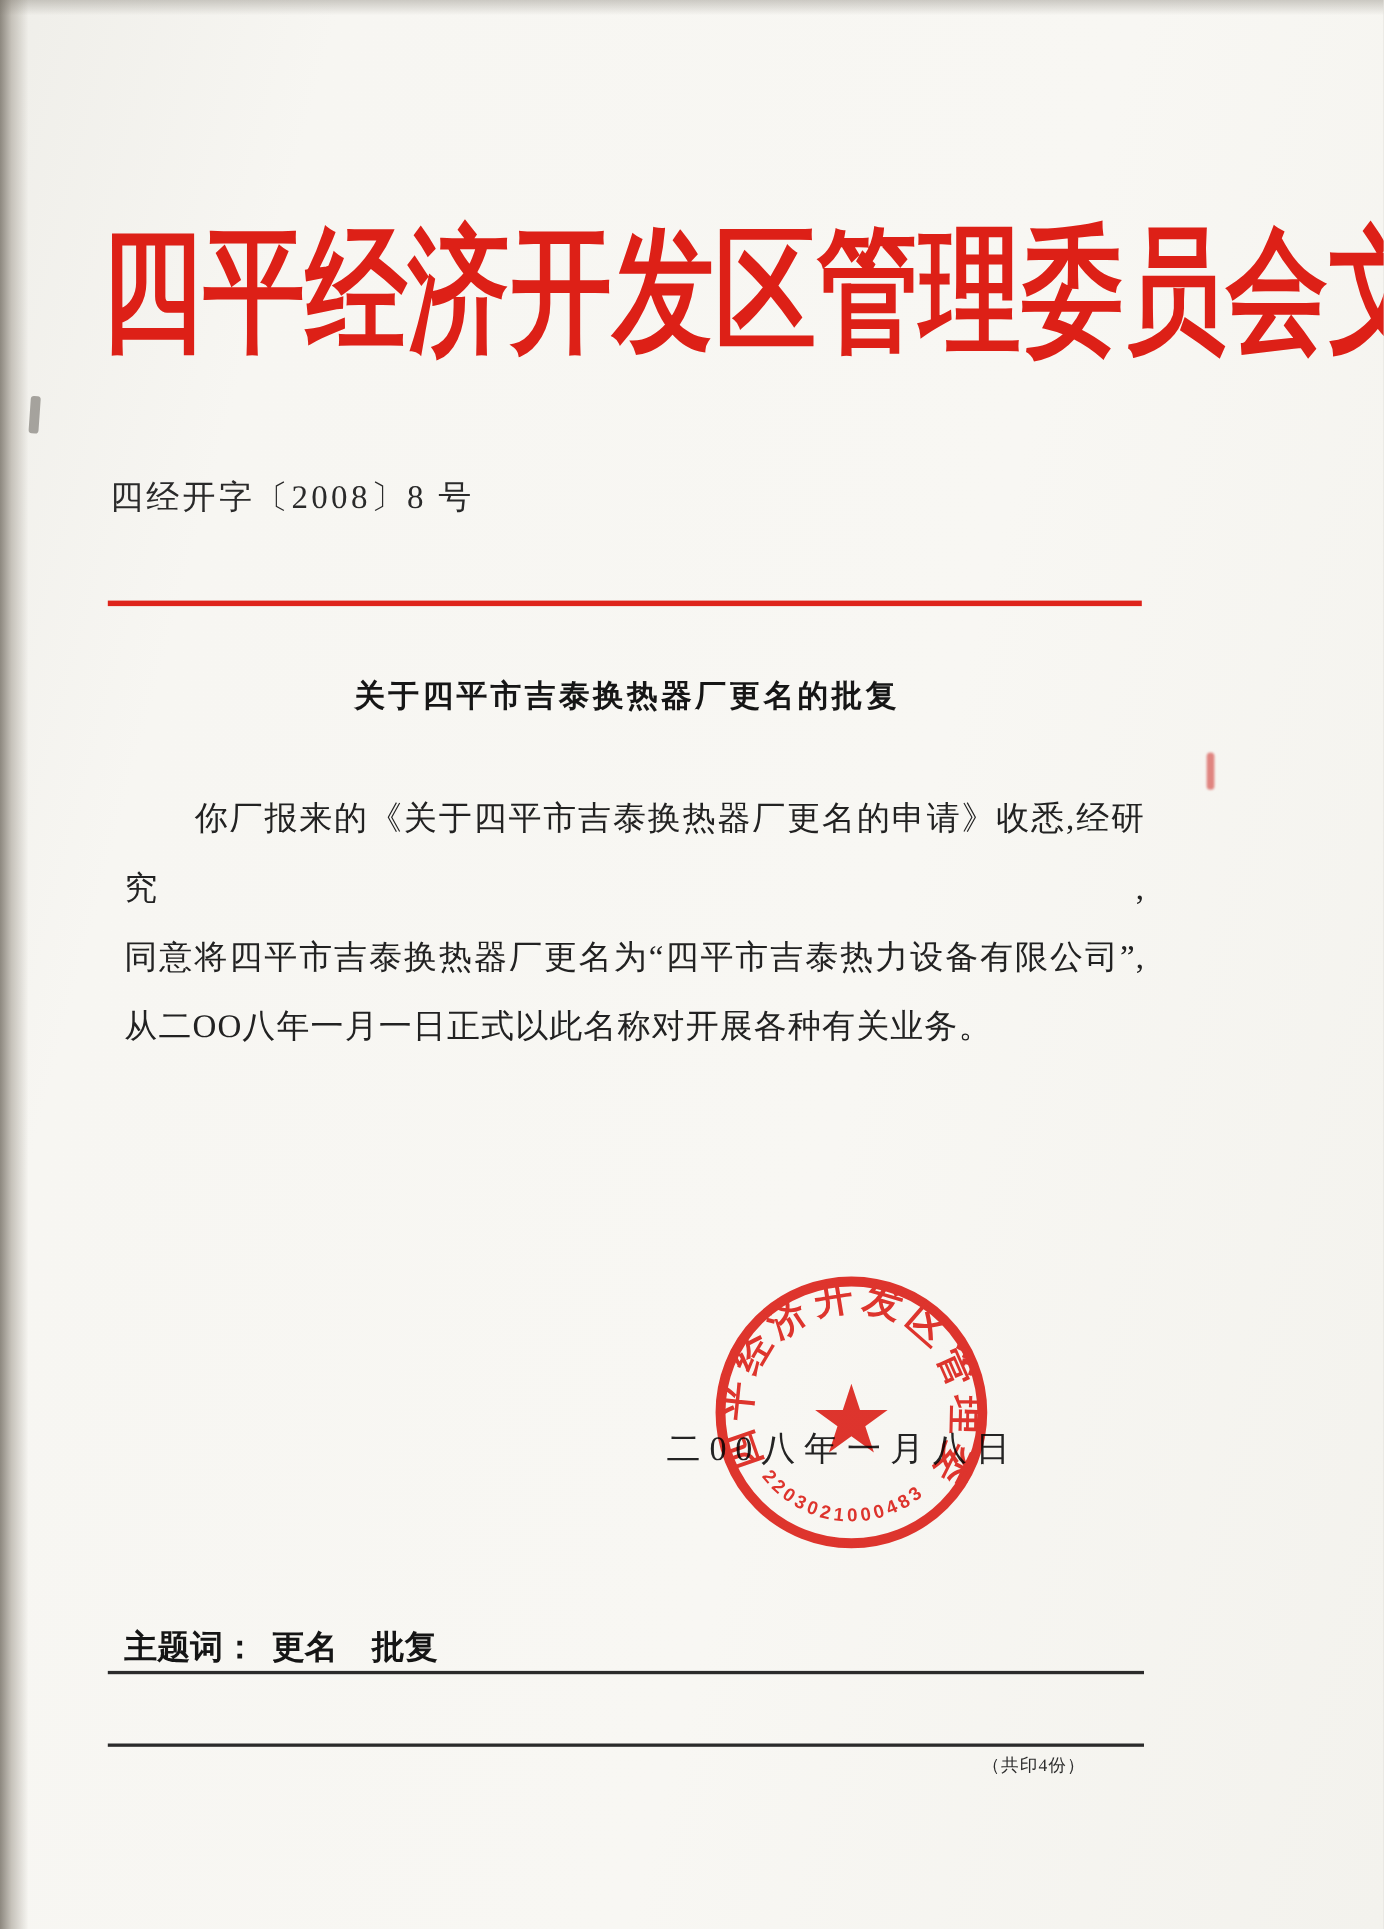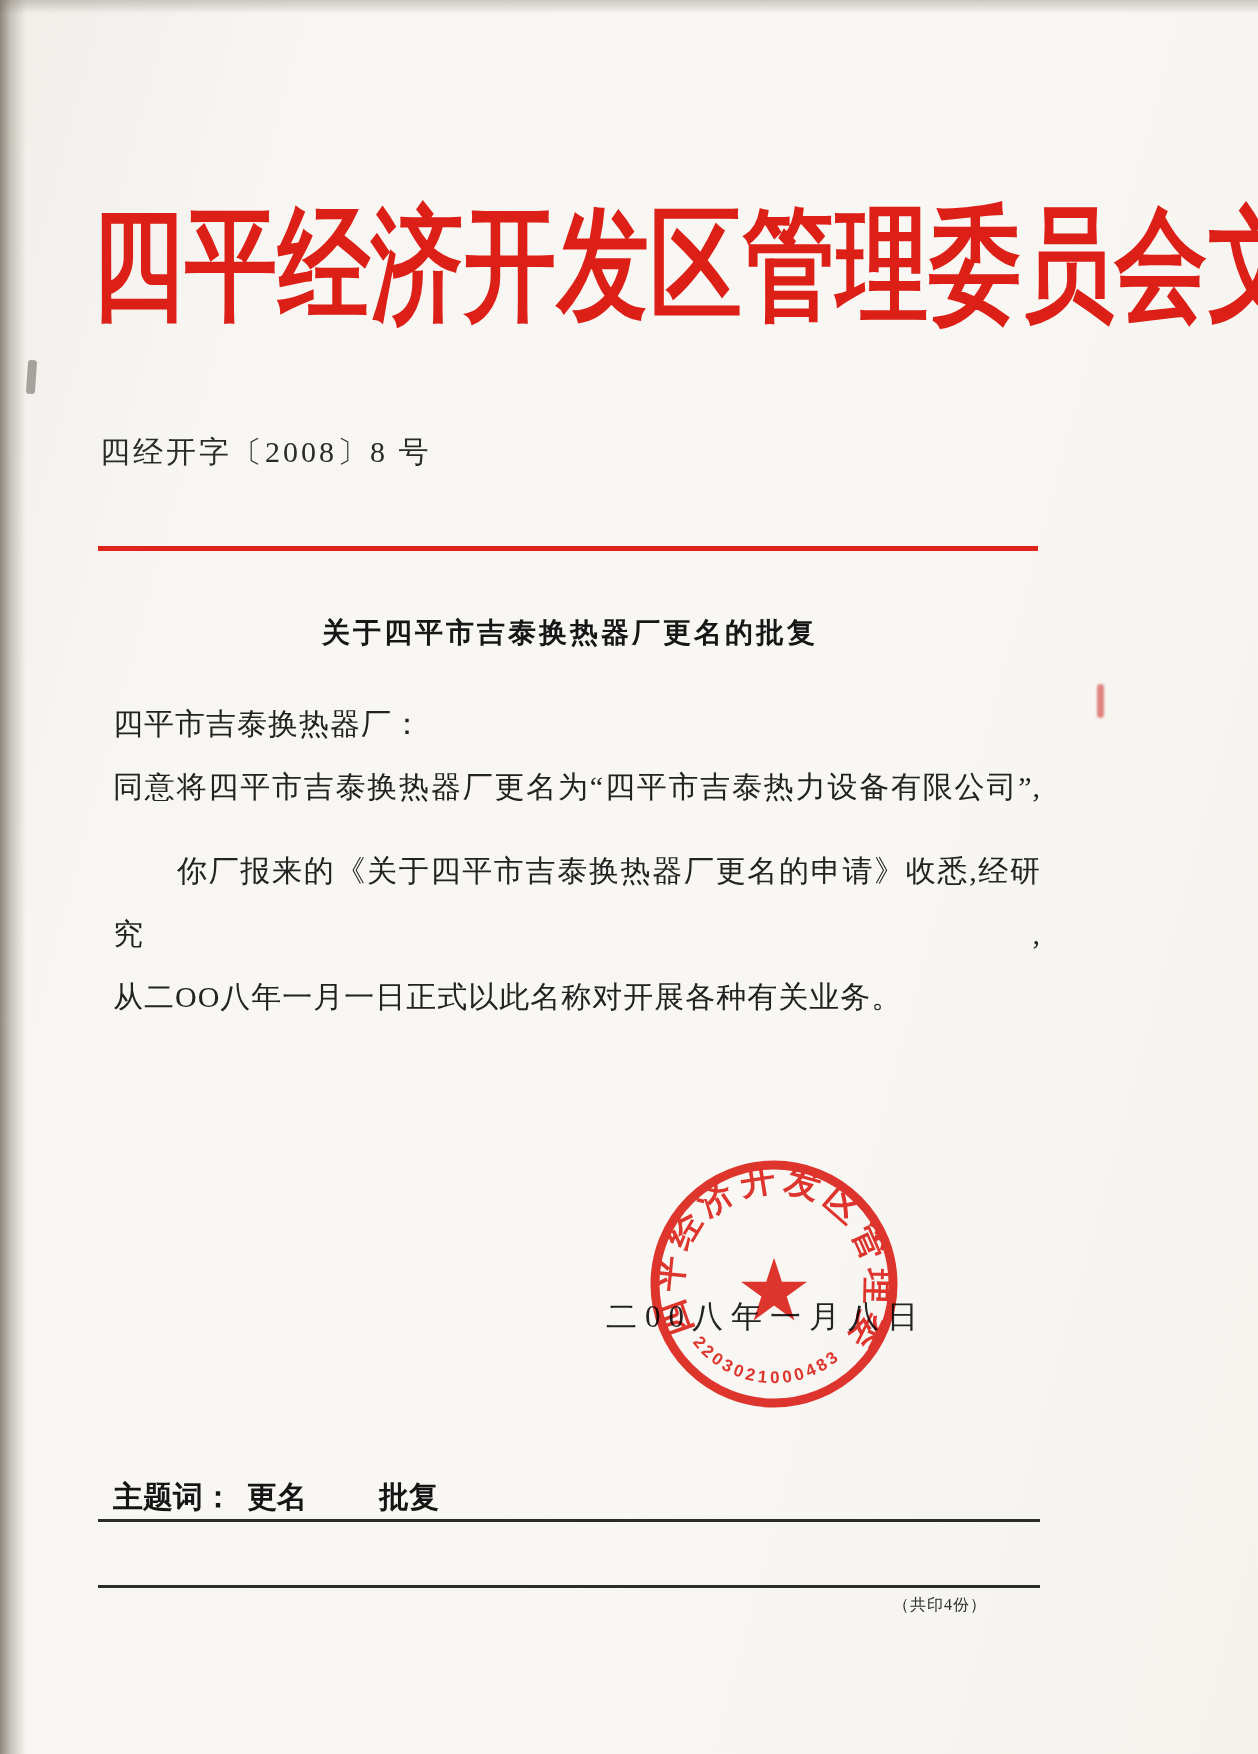--- a/index.html
+++ b/index.html
@@ -79,21 +79,21 @@
     position: absolute; top: 1296px; left: 606px;
     font-size: 31px; letter-spacing: 8px; color: #242424; white-space: nowrap;
   }
 
   .subject-row {
     position: absolute; top: 1477px; left: 113px;
     font-family: "Liberation Sans", "DejaVu Sans", sans-serif;
     font-weight: bold; font-size: 30px; color: #151515; white-space: nowrap;
   }
   .subject-row .term1 { margin-left: 14px; text-align: right; }
-  .subject-row .term2 { margin-left: 72px; }
+  .subject-row .term2 { margin-left: 31px; }
 
   .footer-rule { position: absolute; left: 98px; width: 942px; height: 3px; background: #2b2b2b; }
   .footer-rule.r1 { top: 1519px; }
   .footer-rule.r2 { top: 1585px; }
 
   .issuer-row {
     position: absolute; top: 1537px; left: 113px; width: 918px;
     display: flex; justify-content: space-between; align-items: center;
     font-size: 30px; color: #222; letter-spacing: 1px;
   }
@@ -115,23 +115,22 @@
 
   <div class="header-title">四平经济开发区管理委员会文件</div>
 
   <div class="doc-number">四经开字〔2008〕8 号</div>
 
   <div class="red-rule"></div>
 
   <div class="doc-title">关于四平市吉泰换热器厂更名的批复</div>
 
   <div class="body-text" id="body-lines">
-      <div class="line">四平市吉泰换热器厂：</div>
+      <div class="line indent justify para-gap">你厂报来的《关于四平市吉泰换热器厂更名的申请》收悉,经研究,</div>
       <div class="line justify">同意将四平市吉泰换热器厂更名为“四平市吉泰热力设备有限公司”,</div>
-      <div class="line indent justify para-gap">你厂报来的《关于四平市吉泰换热器厂更名的申请》收悉,经研究,</div>
       <div class="line">从二OO八年一月一日正式以此名称对开展各种有关业务。</div>
     </div>
 
   <div class="date-line">二00八年一月八日</div>
 
   <svg class="seal" viewBox="0 0 260 260" xmlns="http://www.w3.org/2000/svg">
     <circle cx="130" cy="131" r="119" fill="none" stroke="#e3261f" stroke-width="9"></circle>
     <path id="sealArcTop" d="M 49.5 177.5 A 93 93 0 1 1 210.5 177.5" fill="none"></path>
     <text font-size="35" font-weight="bold" fill="#e3261f" font-family="Liberation Serif, DejaVu Serif, serif">
       <textPath href="#sealArcTop" startOffset="0" textLength="482">四平经济开发区管理委员会</textPath>

